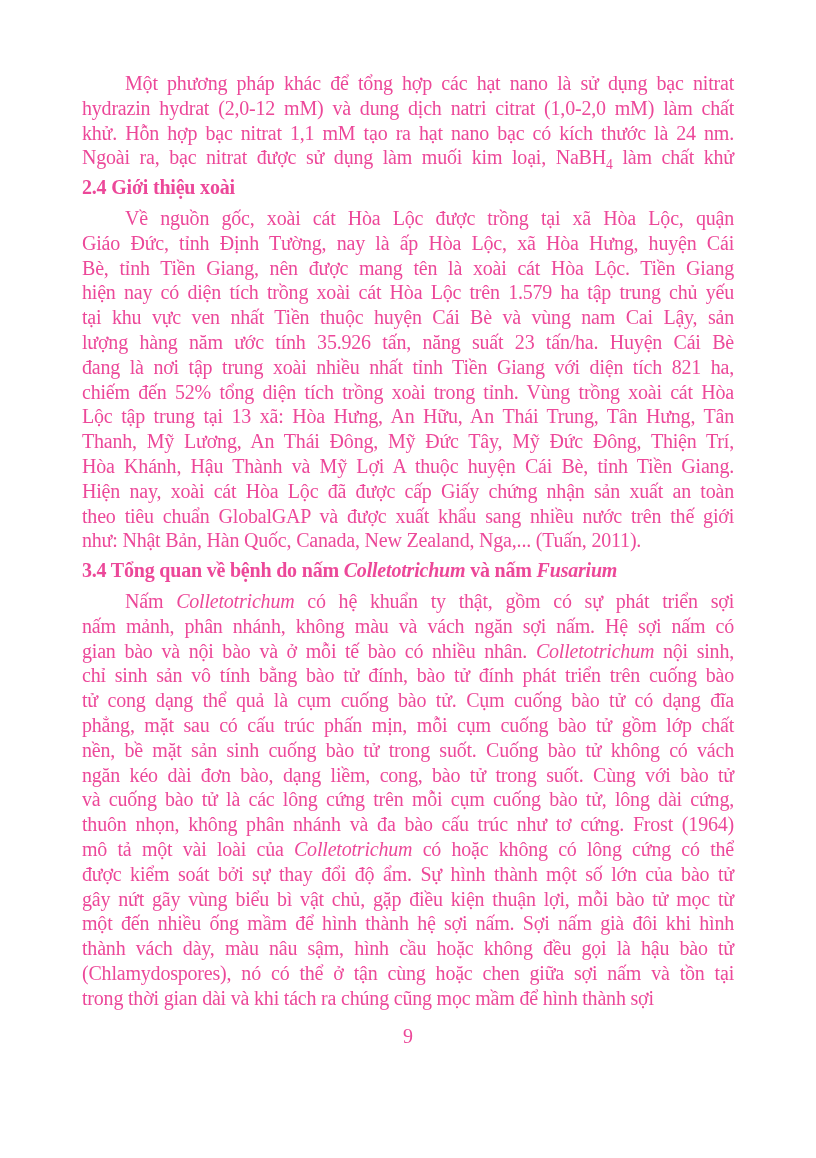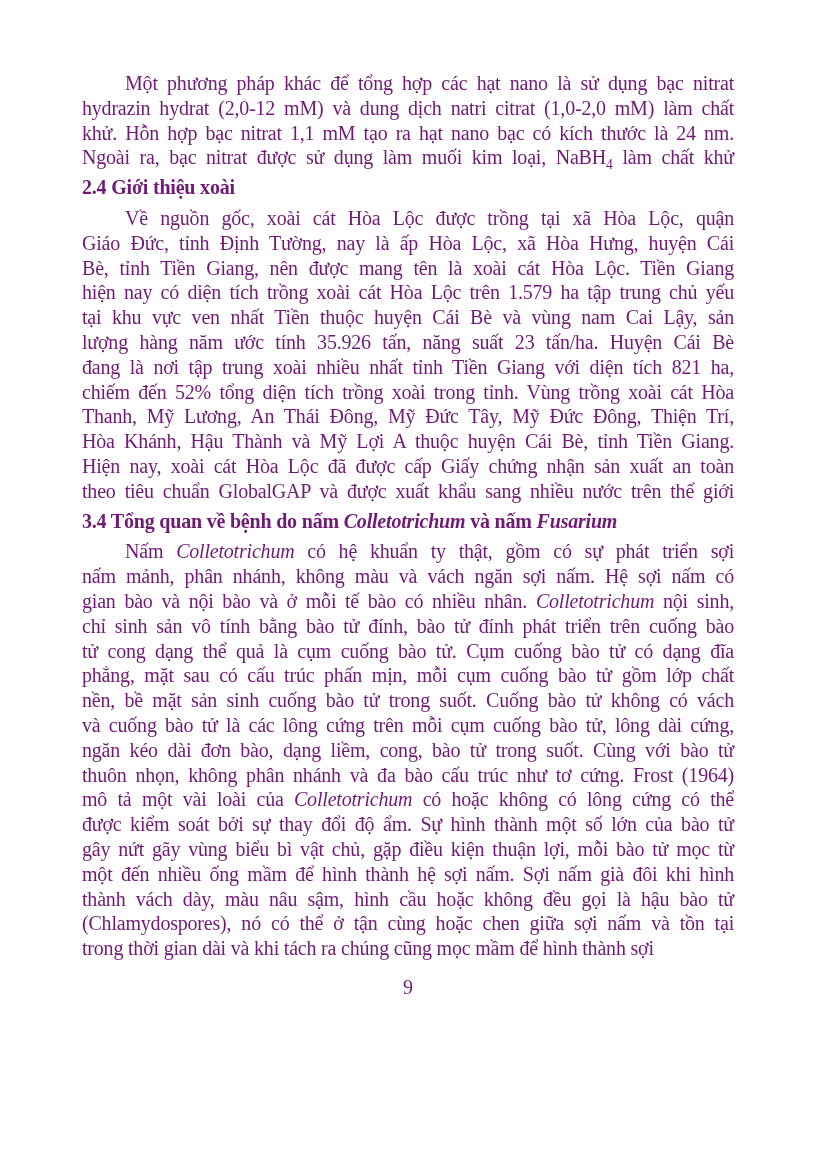--- a/index.html
+++ b/index.html
@@ -7,21 +7,21 @@
     padding: 0;
     background: #ffffff;
   }
   .page {
     position: relative;
     width: 816px;
     height: 1158px;
     box-sizing: border-box;
     padding: 71px 82px 0 82px;
     background: #ffffff;
-    color: #701a75;
+    color: #ec4899;
     font-family: "Liberation Serif", "DejaVu Serif", serif;
     font-size: 20px;
     line-height: 24.8px;
     letter-spacing: -0.2px;
     overflow: hidden;
   }
   .paragraph .line {
     text-align: justify;
     text-align-last: justify;
     height: 24.8px;
@@ -70,38 +70,40 @@
       </div>
       <div class="paragraph">
         <div class="line first"><span>Về nguồn gốc, xoài cát Hòa Lộc được trồng tại xã Hòa Lộc, quận</span></div>
         <div class="line"><span>Giáo Đức, tỉnh Định Tường, nay là ấp Hòa Lộc, xã Hòa Hưng, huyện Cái</span></div>
         <div class="line"><span>Bè, tỉnh Tiền Giang, nên được mang tên là xoài cát Hòa Lộc. Tiền Giang</span></div>
         <div class="line"><span>hiện nay có diện tích trồng xoài cát Hòa Lộc trên 1.579 ha tập trung chủ yếu</span></div>
         <div class="line"><span>tại khu vực ven nhất Tiền thuộc huyện Cái Bè và vùng nam Cai Lậy, sản</span></div>
         <div class="line"><span>lượng hàng năm ước tính 35.926 tấn, năng suất 23 tấn/ha. Huyện Cái Bè</span></div>
         <div class="line"><span>đang là nơi tập trung xoài nhiều nhất tỉnh Tiền Giang với diện tích 821 ha,</span></div>
         <div class="line"><span>chiếm đến 52% tổng diện tích trồng xoài trong tỉnh. Vùng trồng xoài cát Hòa</span></div>
+        <div class="line"><span>Lộc tập trung tại 13 xã: Hòa Hưng, An Hữu, An Thái Trung, Tân Hưng, Tân</span></div>
         <div class="line"><span>Thanh, Mỹ Lương, An Thái Đông, Mỹ Đức Tây, Mỹ Đức Đông, Thiện Trí,</span></div>
         <div class="line"><span>Hòa Khánh, Hậu Thành và Mỹ Lợi A thuộc huyện Cái Bè, tỉnh Tiền Giang.</span></div>
         <div class="line"><span>Hiện nay, xoài cát Hòa Lộc đã được cấp Giấy chứng nhận sản xuất an toàn</span></div>
         <div class="line"><span>theo tiêu chuẩn GlobalGAP và được xuất khẩu sang nhiều nước trên thế giới</span></div>
+        <div class="line last"><span>như: Nhật Bản, Hàn Quốc, Canada, New Zealand, Nga,... (Tuấn, 2011).</span></div>
       </div>
       <div class="heading">
         <div class="line last"><span>3.4 Tổng quan về bệnh do nấm </span><span class="s-i">Colletotrichum</span><span> và nấm </span><span class="s-i">Fusarium</span></div>
       </div>
       <div class="paragraph">
         <div class="line first"><span>Nấm </span><span class="s-i">Colletotrichum</span><span> có hệ khuẩn ty thật, gồm có sự phát triển sợi</span></div>
         <div class="line"><span>nấm mảnh, phân nhánh, không màu và vách ngăn sợi nấm. Hệ sợi nấm có</span></div>
         <div class="line"><span>gian bào và nội bào và ở mỗi tế bào có nhiều nhân. </span><span class="s-i">Colletotrichum</span><span> nội sinh,</span></div>
         <div class="line"><span>chỉ sinh sản vô tính bằng bào tử đính, bào tử đính phát triển trên cuống bào</span></div>
         <div class="line"><span>tử cong dạng thể quả là cụm cuống bào tử. Cụm cuống bào tử có dạng đĩa</span></div>
         <div class="line"><span>phẳng, mặt sau có cấu trúc phấn mịn, mỗi cụm cuống bào tử gồm lớp chất</span></div>
         <div class="line"><span>nền, bề mặt sản sinh cuống bào tử trong suốt. Cuống bào tử không có vách</span></div>
+        <div class="line"><span>ngăn kéo dài đơn bào, dạng liềm, cong, bào tử trong suốt. Cùng với bào tử</span></div>
         <div class="line"><span>và cuống bào tử là các lông cứng trên mỗi cụm cuống bào tử, lông dài cứng,</span></div>
-        <div class="line"><span>ngăn kéo dài đơn bào, dạng liềm, cong, bào tử trong suốt. Cùng với bào tử</span></div>
         <div class="line"><span>thuôn nhọn, không phân nhánh và đa bào cấu trúc như tơ cứng. Frost (1964)</span></div>
         <div class="line"><span>mô tả một vài loài của </span><span class="s-i">Colletotrichum</span><span> có hoặc không có lông cứng có thể</span></div>
         <div class="line"><span>được kiểm soát bởi sự thay đổi độ ẩm. Sự hình thành một số lớn của bào tử</span></div>
         <div class="line"><span>gây nứt gãy vùng biểu bì vật chủ, gặp điều kiện thuận lợi, mỗi bào tử mọc từ</span></div>
         <div class="line"><span>một đến nhiều ống mầm để hình thành hệ sợi nấm. Sợi nấm già đôi khi hình</span></div>
         <div class="line"><span>thành vách dày, màu nâu sậm, hình cầu hoặc không đều gọi là hậu bào tử</span></div>
         <div class="line"><span>(Chlamydospores), nó có thể ở tận cùng hoặc chen giữa sợi nấm và tồn tại</span></div>
         <div class="line last"><span>trong thời gian dài và khi tách ra chúng cũng mọc mầm để hình thành sợi</span></div>
       </div>
     </div>

